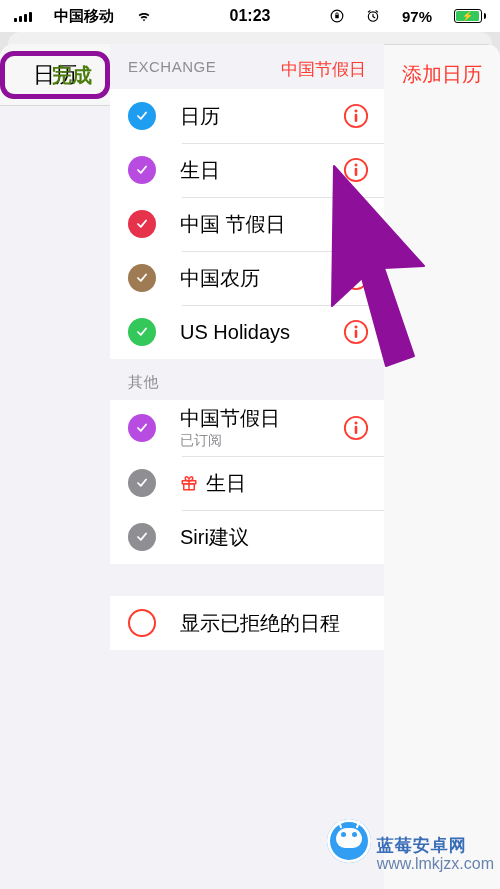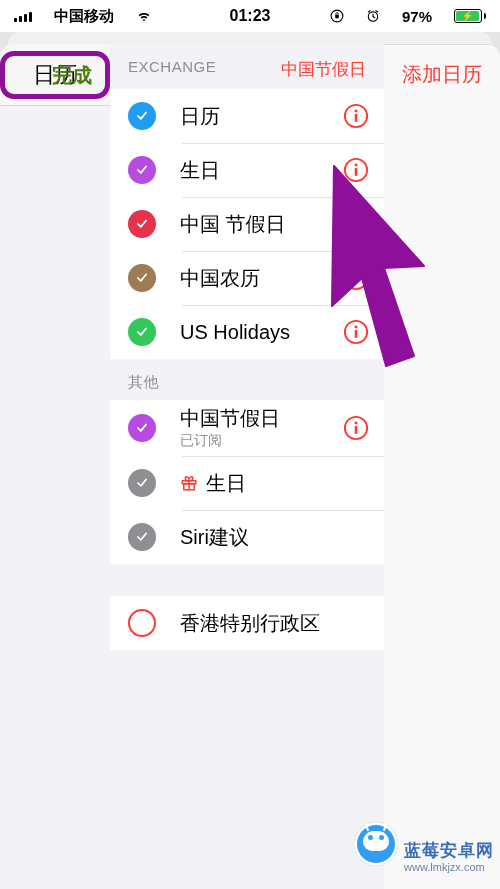--- a/index.html
+++ b/index.html
@@ -142,21 +142,21 @@
     content:""; position:absolute; width:26px; height:20px; border-radius:12px 12px 10px 10px;
     background:#fff; top:9px;
   }
   .wm-eyes{position:absolute; top:13px; display:flex; gap:6px; z-index:2;}
   .wm-eyes span{width:5px;height:5px;border-radius:50%;background:#2196f3;display:block;}
   .wm-antenna{position:absolute; top:2px; width:2px; height:7px; background:#fff;}
   .wm-antenna.l{left:12px; transform:rotate(-20deg);}
   .wm-antenna.r{right:12px; transform:rotate(20deg);}
   .wm-text { display:flex; flex-direction:column; line-height:1.1;}
   .wm-text .t1{ font-size:17px; font-weight:700; color:#2962b3; letter-spacing:1px;margin-top:28px;}
-  .wm-text .t2{ font-size:11px; color:#5a7aa8;}
+  .wm-text .t2{ font-size:16px; color:#5a7aa8;text-align:center;}
 </style>
 </head>
 <body>
 
 <div class="status-bar">
   <div class="status-left">
     <div class="signal-bars">
       <span></span>
         <span></span>
         <span></span>
@@ -353,21 +353,21 @@
       </div>
 
     </div>
 
     <div class="gap"></div>
 
     <div class="list">
       <div class="row">
         <div class="check empty"></div>
         <div class="row-main">
-            <div class="row-label">香港特别行政区</div>
+            <div class="row-label">显示已拒绝的日程</div>
           </div>
       </div>
     </div>
 
     <div class="gap-small"></div>
 
   </div>
 
   <div class="footer">
     <span class="footer-link">添加日历</span>

